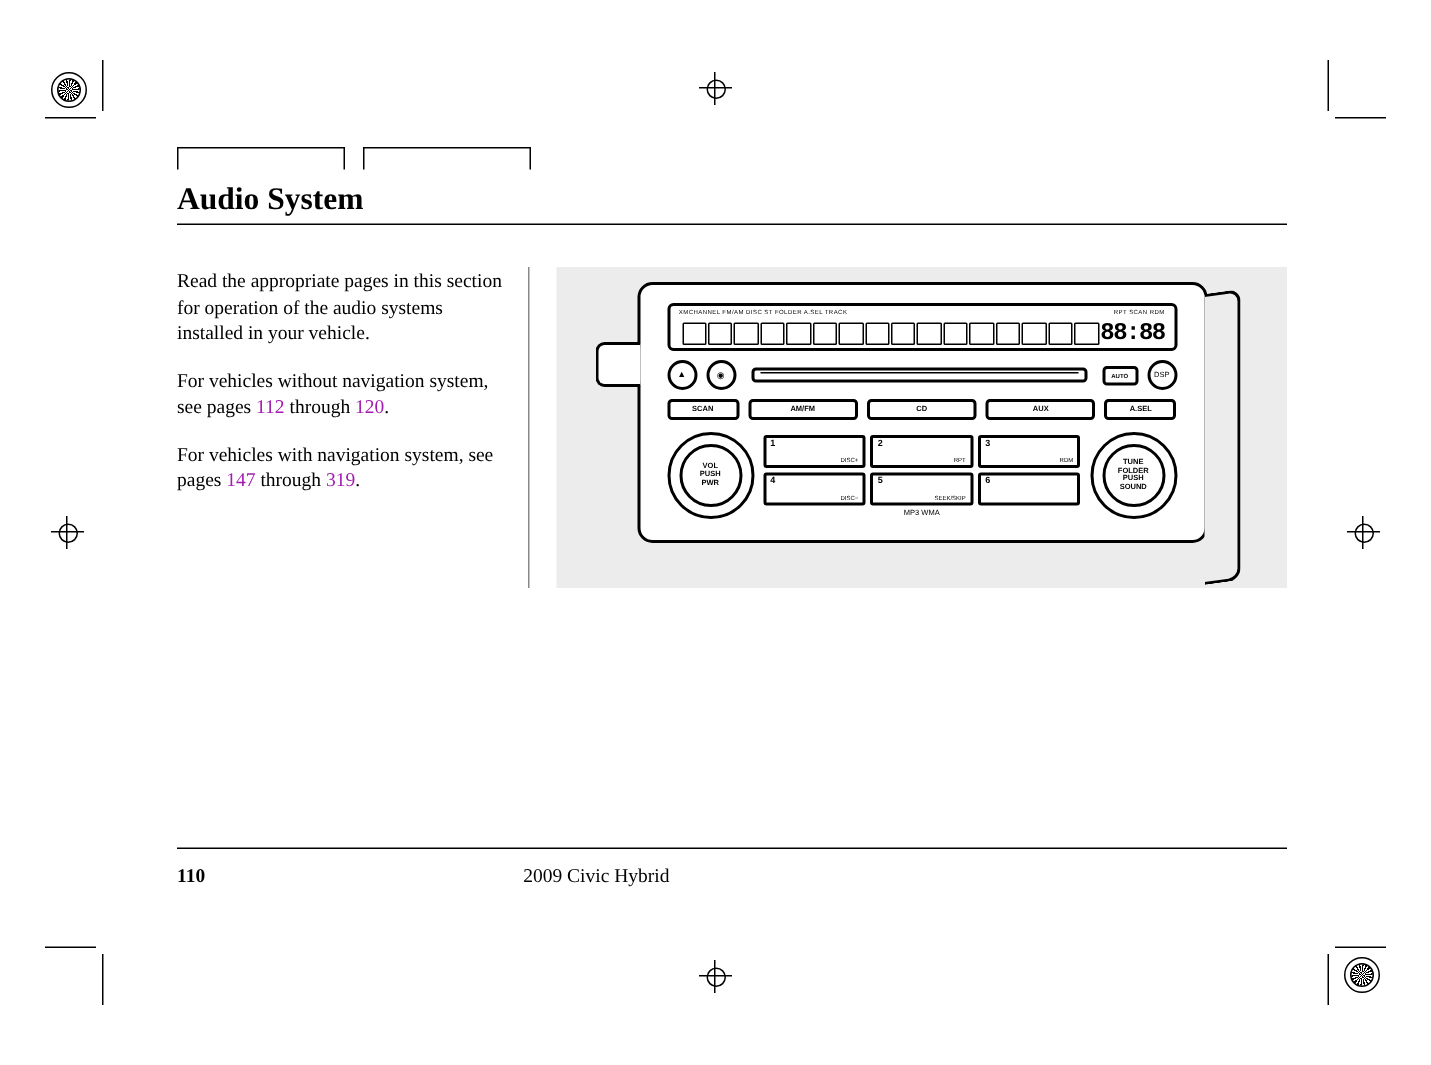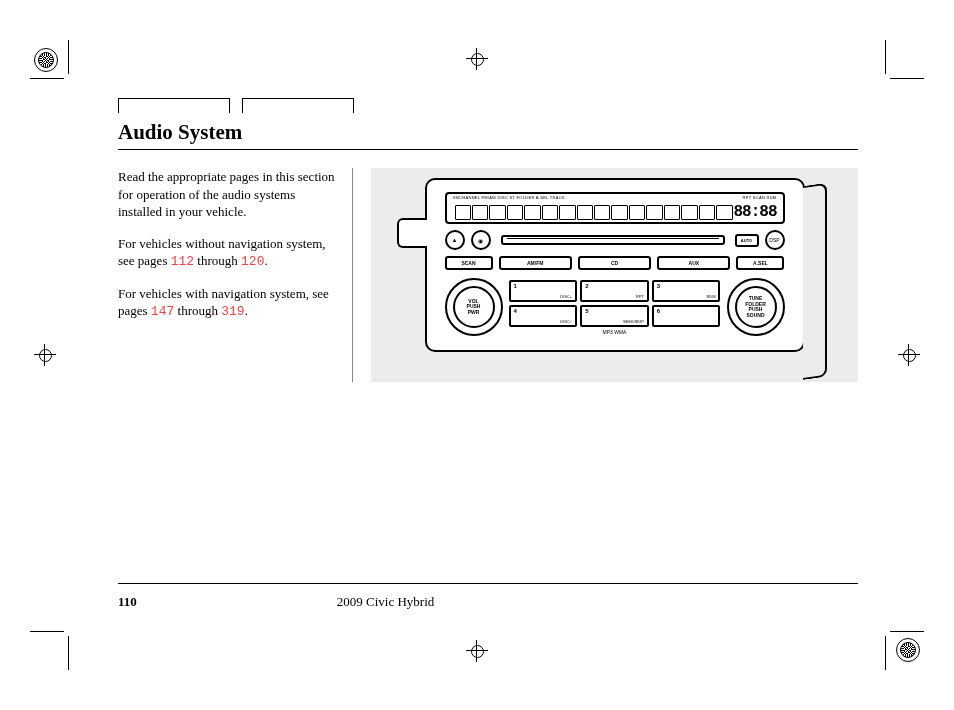--- a/index.html
+++ b/index.html
@@ -20,24 +20,24 @@
     border:1px solid #000;border-radius:50%;}
   .crop{position:absolute;background:#000;}
   
   .content{position:absolute;left:118px;top:98px;width:740px;}
   .tabs{height:16px;}
   .tab{display:inline-block;width:110px;height:14px;border:1px solid #000;
     border-bottom:none;margin-right:8px;}
   .rule{border:none;border-top:1px solid #000;margin:0;}
   .title{font-family:"Century Schoolbook",Georgia,serif;font-weight:bold;
     font-size:21px;margin:6px 0 4px 0;}
-  .body{display:flex;margin-top:18px;}
+  .body{display:flex;margin-top:28px;}
   .col-text{width:220px;font-size:13px;line-height:1.35;}
   .col-text p{margin:0 0 14px 0;}
-  .link{color:#ef4444;font-family:Liberation Mono, monospace;}
+  .link{color:#a21caf;}
   .divider{width:1px;background:#888;margin:0 18px 0 14px;}
   .figure{flex:1;background:#ececec;padding:10px 12px 30px 12px;}
   .fig-caption{font-family:Arial,Helvetica,sans-serif;font-weight:bold;
     font-size:11px;margin:4px 0 26px 2px;}
   
   .radio-wrap{display:flex;justify-content:center;}
   .radio{width:380px;position:relative;font-family:Arial,Helvetica,sans-serif;}
   .bezel{border:2px solid #000;border-radius:10px;padding:12px 18px 14px;
     background:#fff;}
   .bezel::before{content:"";position:absolute;left:-28px;top:40px;width:28px;
@@ -79,23 +79,23 @@
   .presets{flex:1;display:grid;grid-template-columns:repeat(3,1fr);
     grid-template-rows:repeat(2,1fr);gap:3px;}
   .preset{border:2px solid #000;border-radius:2px;height:18px;
     position:relative;background:#fff;}
   .preset .num{position:absolute;top:1px;left:3px;font-size:6px;
     font-weight:bold;}
   .preset .sub{position:absolute;bottom:1px;right:3px;font-size:4px;}
   .tiny-label{font-size:5px;text-align:center;margin-top:2px;}
   .sublabel{font-size:5px;position:absolute;}
   
-  .footer{position:absolute;left:118px;bottom:100px;width:740px;
+  .footer{position:absolute;left:118px;bottom:118px;width:740px;
     border-top:1px solid #000;padding-top:10px;display:flex;
-    align-items:flex-end;}
+    align-items:flex-end;gap:12px;}
   .page-num{font-weight:bold;font-size:13px;margin-right:200px;}
   .model{font-size:13px;}
 </style>
 </head>
 <body>
 
 <div class="page">
 
   <div class="reg" style="left:34px;top:48px;"></div>
   <div class="reg" style="right:34px;bottom:48px;"></div>

